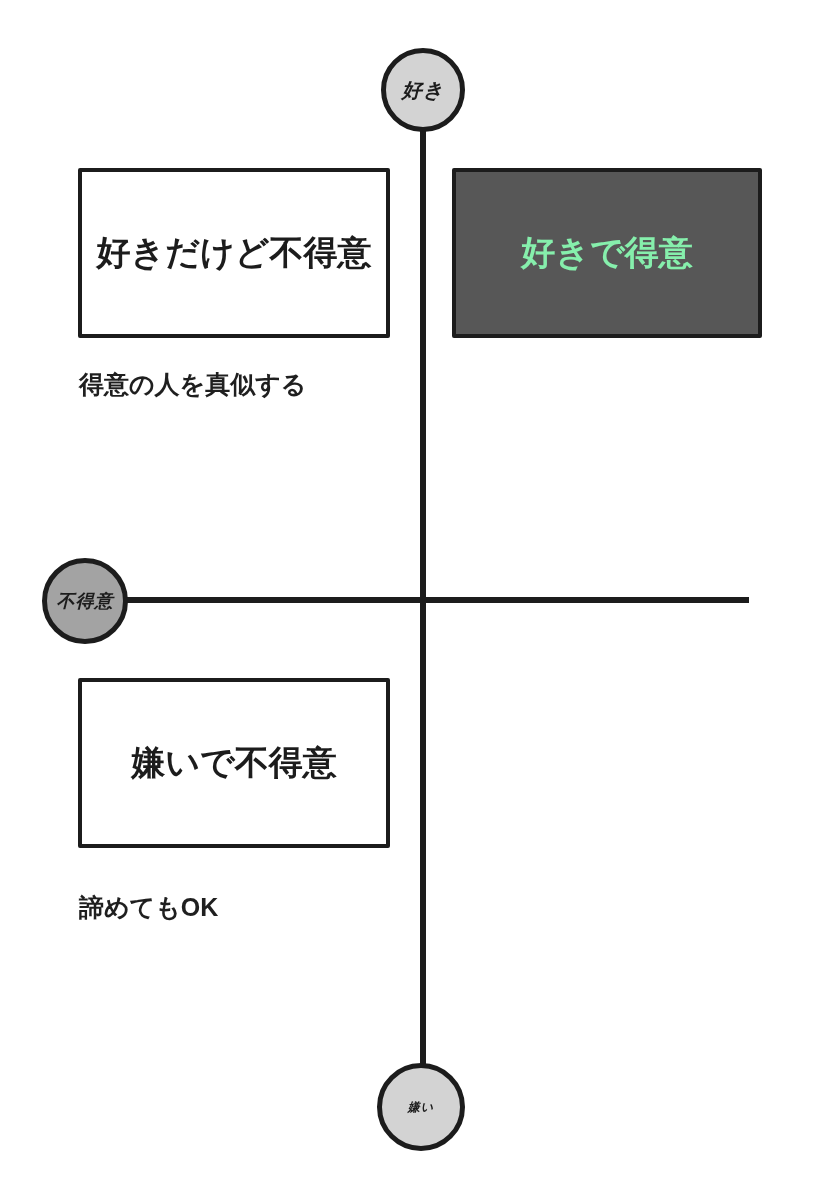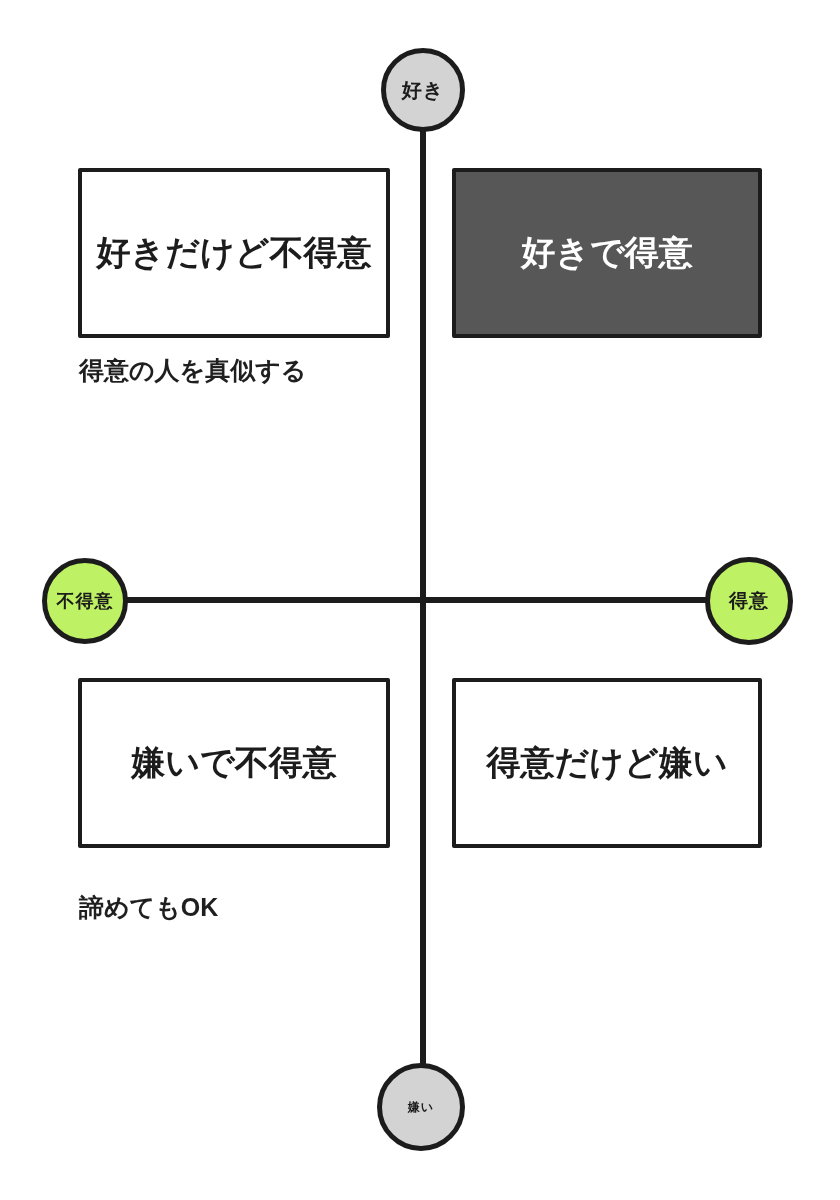--- a/index.html
+++ b/index.html
@@ -39,76 +39,75 @@
     border: 5px solid #1c1c1c;
     border-radius: 50%;
     box-sizing: border-box;
     display: flex;
     align-items: center;
     justify-content: center;
     font-weight: 600;
     color: #1c1c1c;
     text-align: center;
     letter-spacing: 1px;
+    font-style: italic;
   }
   .axis-circle.fill-dark { background: #d3d3d3; }
-  .axis-circle.fill-light { background: #bef264; }
+  .axis-circle.fill-light { background: #a3a3a3; }
   .axis-circle.top    { left: 381px; top: 48px;   width: 84px; height: 84px; font-size: 20px; }
   .axis-circle.bottom { left: 377px; top: 1063px; width: 88px; height: 88px; font-size: 12px; }
   .axis-circle.left   { left: 42px;  top: 558px;  width: 86px; height: 86px; font-size: 18px; }
   .axis-circle.right  { left: 705px; top: 557px;  width: 88px; height: 88px; font-size: 19px; }
   .quad-box {
     position: absolute;
     box-sizing: border-box;
     border: 4px solid #1c1c1c;
     background: #ffffff;
     display: flex;
     align-items: center;
     justify-content: center;
     font-size: 34px;
     font-weight: 700;
     color: #1c1c1c;
     border-radius: 2px;
     text-align: right;
   }
   .quad-box.highlight {
     background: #575757;
-    color: #ffffff;
+    color: #86efac;
   }
   .quad-box.tl { left: 78px;  top: 168px; width: 312px; height: 170px; }
   .quad-box.tr { left: 452px; top: 168px; width: 310px; height: 170px; }
   .quad-box.bl { left: 78px;  top: 678px; width: 312px; height: 170px; }
   .quad-box.br { left: 452px; top: 678px; width: 310px; height: 170px; }
   .quad-caption {
     position: absolute;
     font-size: 25px;
     font-weight: 700;
     line-height: 33px;
     color: #1f1f1f;
     white-space: pre-line;
   }
-  .quad-caption.tl { left: 79px;  top: 356px; width: 340px; font-family: Liberation Mono, monospace; }
+  .quad-caption.tl { left: 79px;  top: 368px; width: 340px; }
   .quad-caption.tr { left: 453px; top: 368px; width: 345px; }
   .quad-caption.bl { left: 79px;  top: 876px; width: 340px; margin-top: 15px; }
   .quad-caption.br { left: 453px; top: 876px; width: 370px; }
 </style>
 </head>
 <body>
 
 <div class="canvas">
 
   <div class="axis-line vertical"></div>
   <div class="axis-line horizontal"></div>
 
   <div class="axis-circle top fill-dark">好き</div>
   <div class="axis-circle bottom fill-dark">嫌い</div>
   <div class="axis-circle left fill-light">不得意</div>
-  <div class="axis-circle right fill-light">得意</div>
 
   <div class="quad-box tl">好きだけど不得意</div>
   <div class="quad-box tr highlight">好きで得意</div>
   <div class="quad-box bl">嫌いで不得意</div>
-  <div class="quad-box br">得意だけど嫌い</div>
 
   <div class="quad-caption tl">得意の人を真似する</div>
   <div class="quad-caption bl">諦めてもOK</div>
 
 </div>
 
 </body></html>

